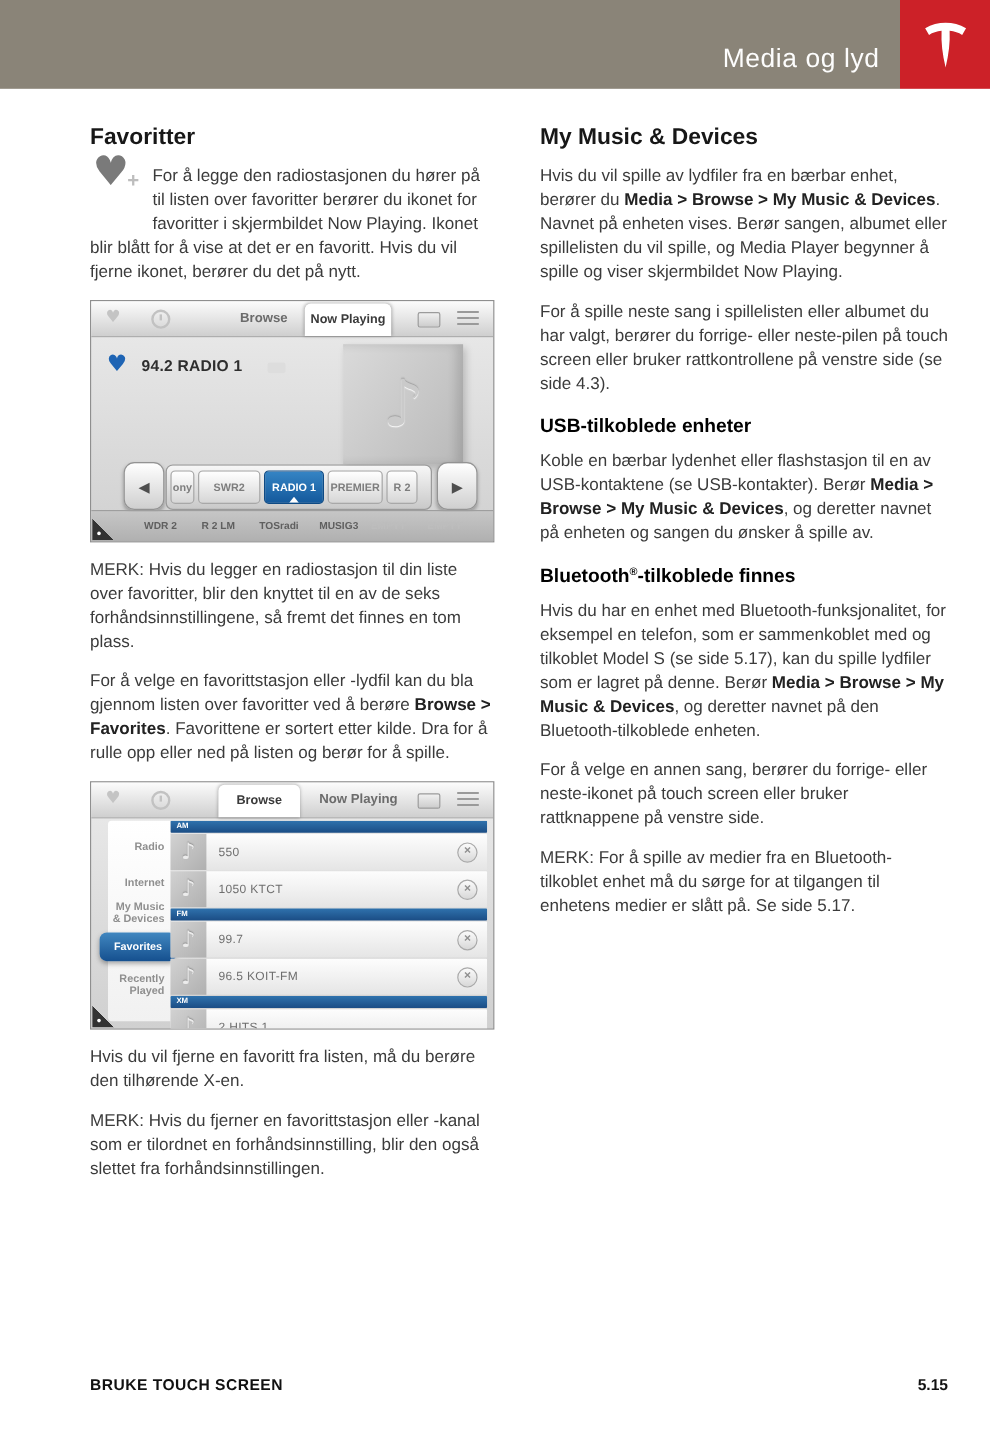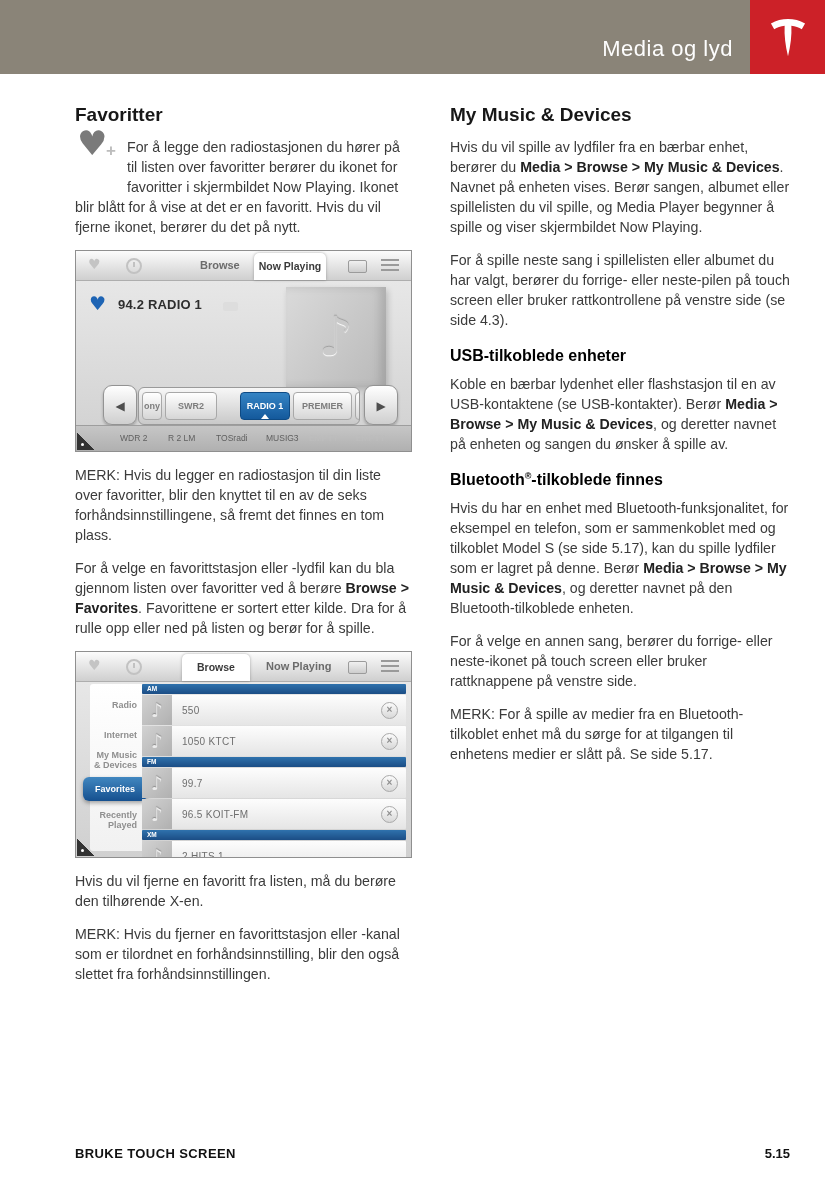--- a/index.html
+++ b/index.html
@@ -41,26 +41,26 @@
   .dogear:after{content:"";position:absolute;left:4px;bottom:4px;width:3px;height:3px;border-radius:50%;background:#fff;}
 
   
   .np-heart{position:absolute;left:13px;top:41px;font-size:19px;color:#1e64b4;}
   .np-station{position:absolute;left:42px;top:46px;font-size:13px;font-weight:bold;color:#2e2e2e;letter-spacing:.2px;}
   .np-badge{position:absolute;left:147px;top:51px;width:15px;height:9px;background:#dddddd;border-radius:2px;}
   .album{position:absolute;left:210px;top:36px;width:100px;height:100px;background:linear-gradient(125deg,#dadada,#b9b9b9);box-shadow:inset -6px 0 8px rgba(0,0,0,.12),2px 3px 6px rgba(0,0,0,.18);}
   .album .note{display:block;text-align:center;line-height:100px;font-size:54px;color:#cacaca;text-shadow:0 1px 1px #fff,0 -1px 1px #9e9e9e;}
   .tray{position:absolute;left:62px;top:136px;width:222px;height:38px;background:linear-gradient(#f7f7f7,#c9c9c9);border:1px solid #9a9a9a;border-radius:6px;display:flex;align-items:center;padding:0 3px;box-sizing:border-box;gap:3px;overflow:hidden;}
   .preset{height:28px;border:1px solid #a8a8a8;border-radius:4px;background:linear-gradient(#ffffff,#d6d6d6);color:#7d7d7d;font-size:9px;font-weight:bold;display:flex;align-items:center;justify-content:center;box-sizing:border-box;flex:none;overflow:hidden;}
-  .preset.active{background:linear-gradient(#3584c4,#14599c);border-color:#0e4a84;color:#ffffff;position:relative;margin-left:20px;}
+  .preset.active{background:linear-gradient(#3584c4,#14599c);border-color:#0e4a84;color:#ffffff;position:relative;}
   .preset.active:after{content:"";position:absolute;bottom:0;left:50%;margin-left:-4px;border-left:4px solid rgba(0,0,0,0);border-right:4px solid rgba(0,0,0,0);border-bottom:5px solid #fff;}
   .nav-btn{position:absolute;top:134px;width:34px;height:40px;background:linear-gradient(#ffffff,#cfcfcf);border:1px solid #939393;border-radius:9px;text-align:center;line-height:40px;font-size:12px;color:#4e4e4e;box-shadow:0 2px 3px rgba(0,0,0,.25);box-sizing:border-box;}
   .nav-prev{left:27px;} .nav-next{left:288px;}
   .strip{position:absolute;left:0;right:0;bottom:0;height:25px;background:linear-gradient(#c6c6c6,#b0b0b0);border-top:1px solid #9e9e9e;}
-  .strip span{position:absolute;top:7px;font-size:8.5px;font-weight:normal;color:#5f5f5f;}
+  .strip span{position:absolute;top:7px;font-size:8.5px;font-weight:bold;color:#5f5f5f;}
   .strip span.faint{color:#bdbdbd;}
 
   
   .sb{position:absolute;left:14px;top:32px;width:52px;bottom:6px;background:linear-gradient(#ffffff,#f1f1f1);border-radius:3px 0 0 3px;}
   .sb-item{position:absolute;right:5px;left:2px;text-align:right;font-size:9px;font-weight:bold;color:#8f8f8f;line-height:10px;}
   .sb-active{position:absolute;left:-7px;top:93px;width:64px;height:24px;background:linear-gradient(#4187c0,#15508f);border-radius:6px;color:#fff;font-size:9px;font-weight:bold;text-align:center;line-height:24px;box-shadow:0 2px 4px rgba(0,0,0,.35);}
   .list{position:absolute;left:66px;top:32px;right:5px;bottom:0;overflow:hidden;}
   .band{height:10px;background:linear-gradient(#2f72ad,#1b4d85);color:#fff;font-size:6.5px;font-weight:bold;line-height:10px;padding-left:5px;margin-bottom:1px;border-radius:1px;}
   .row{height:30px;display:flex;align-items:center;margin-bottom:1px;background:linear-gradient(#fdfdfd,#e5e5e5);border-radius:1px;}
   .thumb{width:30px;height:30px;flex:none;background:linear-gradient(135deg,#d2d2d2,#b0b0b0);text-align:center;line-height:30px;font-size:19px;color:#ececec;text-shadow:0 -1px 1px #8f8f8f;margin-right:10px;}
@@ -110,21 +110,21 @@
     <span class="np-badge"></span>
     <div class="album">
       <span class="note glyph">♪</span>
     </div>
     <div class="nav-btn nav-prev glyph">◀</div>
     <div class="nav-btn nav-next glyph">▶</div>
     <div class="tray">
       <div class="preset" style="width:20px;">ony</div>
       <div class="preset" style="width:52px;">SWR2</div>
       <div class="preset active" style="width:50px;">RADIO 1</div>
-      <div class="preset" style="width:59px;">PREMIER</div>
+      <div class="preset" style="width:46px;">PREMIER</div>
       <div class="preset" style="width:26px;">R 2</div>
     </div>
     <div class="strip">
       <span style="left:44px;">WDR 2</span>
       <span style="left:92px;">R 2 LM</span>
       <span style="left:140px;">TOSradi</span>
       <span style="left:190px;">MUSIG3</span>
       <span class="faint" style="left:233px;">EMPTY</span>
       <span class="faint" style="left:280px;">EMPTY</span>
     </div>

